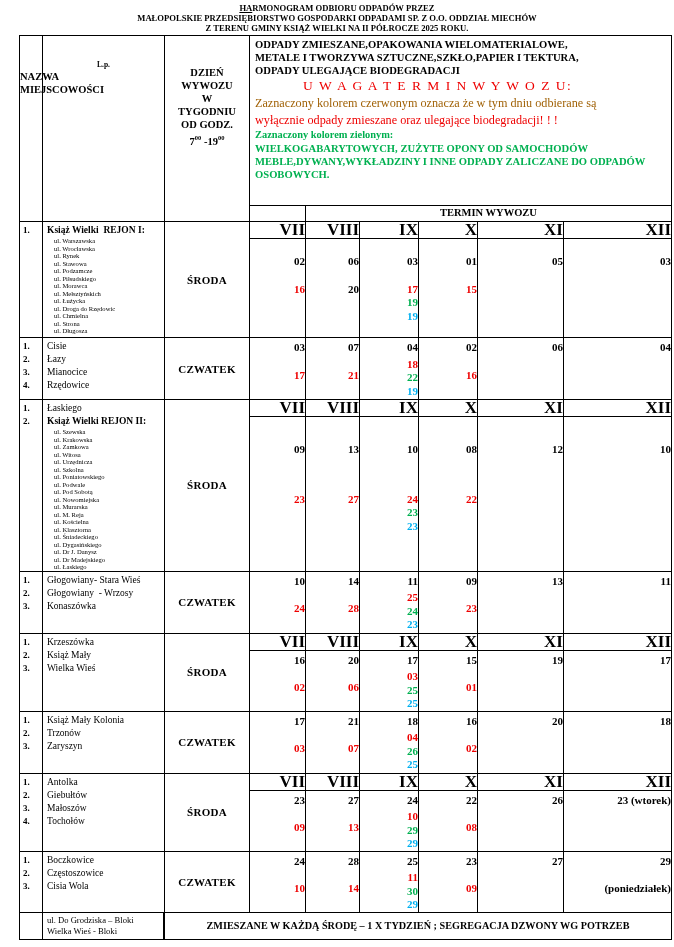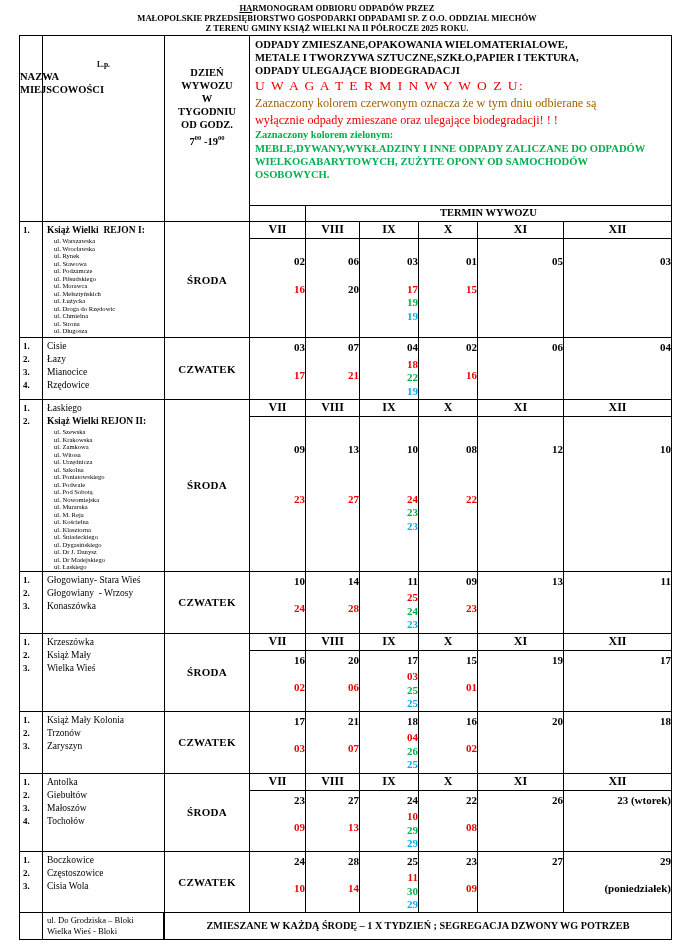--- a/index.html
+++ b/index.html
@@ -35,22 +35,22 @@
   .cell{border-right:1px solid #000;box-sizing:border-box;overflow:hidden;}
   .block>.cell:last-child{border-right:none;}
   .lp-c{padding:2px 0 0 3px;font-weight:700;font-size:9px;line-height:13px;}
   .nm-c{padding:2px 15px 0 4px;}
   .entry{font-size:9.5px;line-height:13px;white-space:pre;}
   .entry.bold{font-weight:700;}
   .streets{padding-left:7px;font-size:6.6px;line-height:7.5px;}
   .day-c{display:flex;align-items:center;justify-content:center;font-weight:700;
          font-size:11px;letter-spacing:.3px;}
   .mcell{display:flex;flex-direction:column;align-items:stretch;}
-  .mhead{height:16px;border-bottom:1px solid #000;text-align:center;font-weight:700;
-         font-size:12px;line-height:15px;flex:0 0 auto;}
+  .mhead{height:16px;border-bottom:1px solid #000;text-align:right;font-weight:700;
+         font-size:17px;line-height:15px;flex:0 0 auto;}
   .dates{display:flex;flex-direction:column;align-items:flex-end;padding-top:3px;
          font-weight:700;font-size:11px;line-height:13.5px;text-align:center;}
   .dates .first{margin-bottom:14px;}
   .dates.many .first{margin-bottom:3px;}
   #blocks .block:nth-child(1){min-height:116px;}
   #blocks .block:nth-child(2){min-height:62px;}
   #blocks .block:nth-child(3){min-height:170px;}
   #blocks .block:nth-child(4){min-height:62px;}
   #blocks .block:nth-child(5){min-height:78px;}
   #blocks .block:nth-child(6){min-height:62px;}
@@ -92,26 +92,26 @@
         <div>W</div>
         <div>TYGODNIU</div>
         <div>OD GODZ.</div>
         <div><span>7</span><sup>00</sup><span> -19</span><sup>00</sup></div>
       </div>
       <div class="hcell notice-wrap">
         <div class="notice">
           <div class="n-black">ODPADY ZMIESZANE,OPAKOWANIA WIELOMATERIALOWE,</div>
           <div class="n-black">METALE I TWORZYWA SZTUCZNE,SZKŁO,PAPIER I TEKTURA,</div>
           <div class="n-black">ODPADY ULEGAJĄCE BIODEGRADACJI</div>
-          <div class="n-warn" id="warn-title" style="color: rgb(238, 0, 0);">U W A G A  T E R M I N  W Y W O Z U:</div>
+          <div class="n-warn" id="warn-title" style="color: rgb(238, 0, 0); margin-left: 48px;">U W A G A  T E R M I N  W Y W O Z U:</div>
           <div class="n-red" id="warn-l1" style="color: #a16207;">Zaznaczony kolorem czerwonym oznacza że w tym dniu odbierane są</div>
           <div class="n-red" id="warn-l2" style="color: rgb(238, 0, 0);">wyłącznie odpady zmieszane oraz ulegające biodegradacji! ! !</div>
           <div class="n-label" id="green-label" style="color: rgb(0, 176, 80);">Zaznaczony kolorem zielonym:</div>
+          <div class="n-big" id="green-l2" style="color: rgb(0, 176, 80);">WIELKOGABARYTOWYCH, ZUŻYTE OPONY OD SAMOCHODÓW</div>
           <div class="n-big" id="green-l1" style="color: rgb(0, 176, 80);">MEBLE,DYWANY,WYKŁADZINY I INNE ODPADY ZALICZANE DO ODPADÓW</div>
-          <div class="n-big" id="green-l2" style="color: rgb(0, 176, 80);">WIELKOGABARYTOWYCH, ZUŻYTE OPONY OD SAMOCHODÓW</div>
           <div class="n-big" id="green-l3" style="color: rgb(0, 176, 80);">OSOBOWYCH.</div>
         </div>
         <div class="termin-row">
           <div class="sp"></div>
           <div class="lbl">TERMIN WYWOZU</div>
         </div>
       </div>
     </div>
 
     <div id="blocks">

